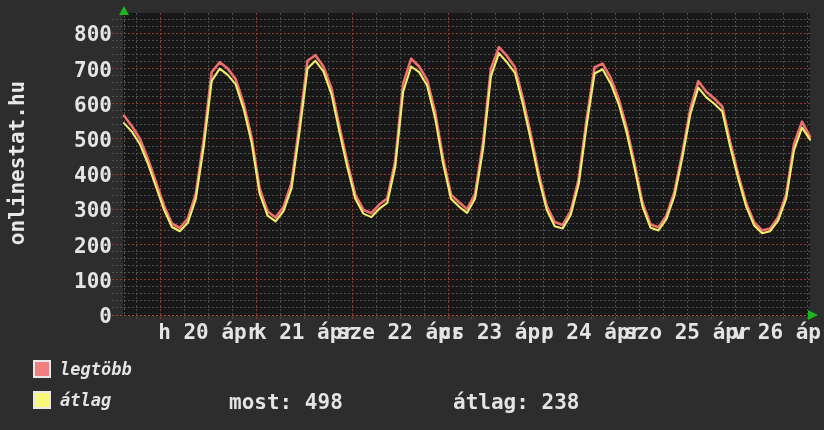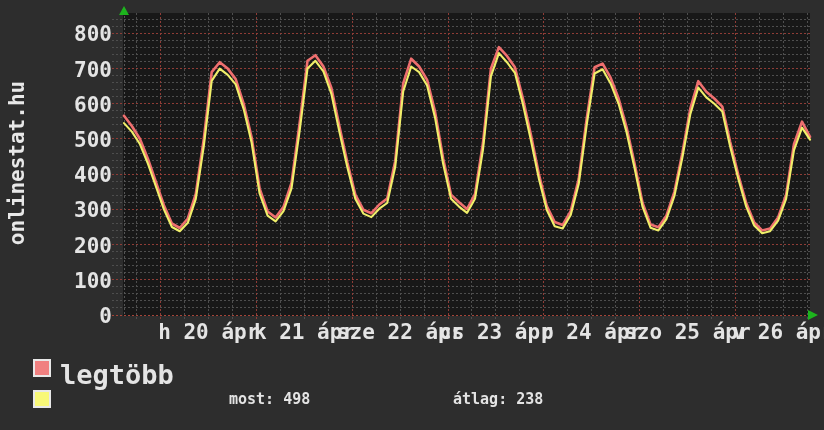--- a/index.html
+++ b/index.html
@@ -7,26 +7,26 @@
     position:relative;width:824px;height:430px;background:#2d2d2d;
     overflow:hidden;font-family:"DejaVu Sans Mono",monospace;
     font-weight:bold;color:#e4e4e4;
   }
   #chart{position:absolute;left:0;top:0;}
   .watermark{
     position:absolute;left:17px;top:163px;
     transform:translate(-50%,-50%) rotate(-90deg);
     white-space:nowrap;font-size:21px;color:#e8e8e8;
   }
-  .legend-item{position:absolute;display:flex;font-size:27px;}
+  .legend-item{position:absolute;display:flex;align-items:center;font-size:17px;font-style:italic;}
   .swatch{
     display:inline-block;width:14px;height:14px;margin-right:9px;
     border:2px solid #e8e8e8;box-sizing:content-box;
   }
-  .stat{position:absolute;font-size:15px;white-space:nowrap;}
+  .stat{position:absolute;font-size:21px;white-space:nowrap;}
 </style>
 </head>
 <body>
 
 <div id="root">
   <svg id="chart" width="824" height="430">
       <rect x="123" y="13" width="687" height="303" fill="#181818"></rect>
       <g>
         <line x1="112" y1="307.9590643274854" x2="810" y2="307.9590643274854" stroke="#4e4e4e" stroke-width="1" stroke-dasharray="2 2" shape-rendering="crispEdges"></line>
         <line x1="112" y1="300.91812865497076" x2="810" y2="300.91812865497076" stroke="#4e4e4e" stroke-width="1" stroke-dasharray="2 2" shape-rendering="crispEdges"></line>
@@ -131,17 +131,18 @@
     </svg>
 
   <div class="watermark">onlinestat.hu</div>
 
   <div class="legend-item" style="left:33px;top:359px">
     <span class="swatch" style="background: rgb(240, 128, 128);"></span>
     <span>legtöbb</span>
   </div>
   <div class="legend-item" style="left:33px;top:390px">
     <span class="swatch" style="background: rgb(248, 248, 120);"></span>
+    <span>átlag</span>
   </div>
 
   <div class="stat" style="left:229px;top:390px">most: 498</div>
   <div class="stat" style="left:453px;top:390px">átlag: 238</div>
 </div>
 
 </body></html>

